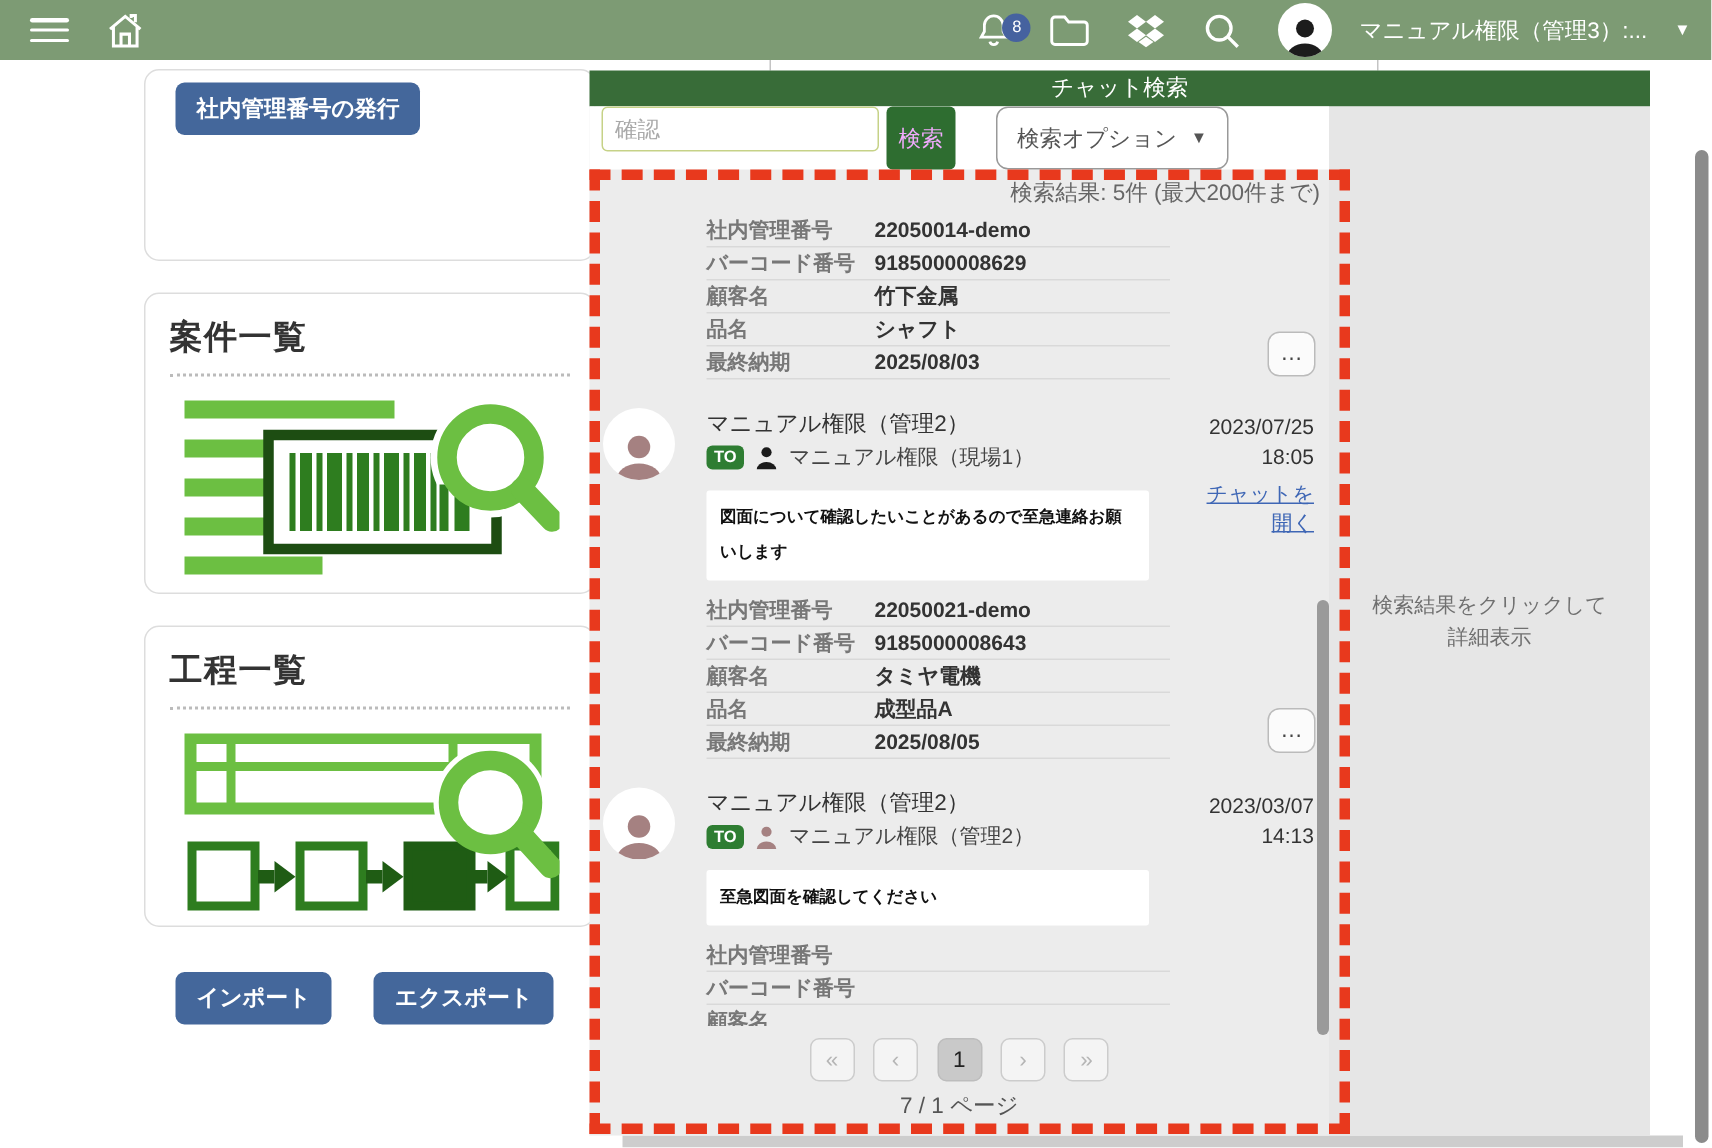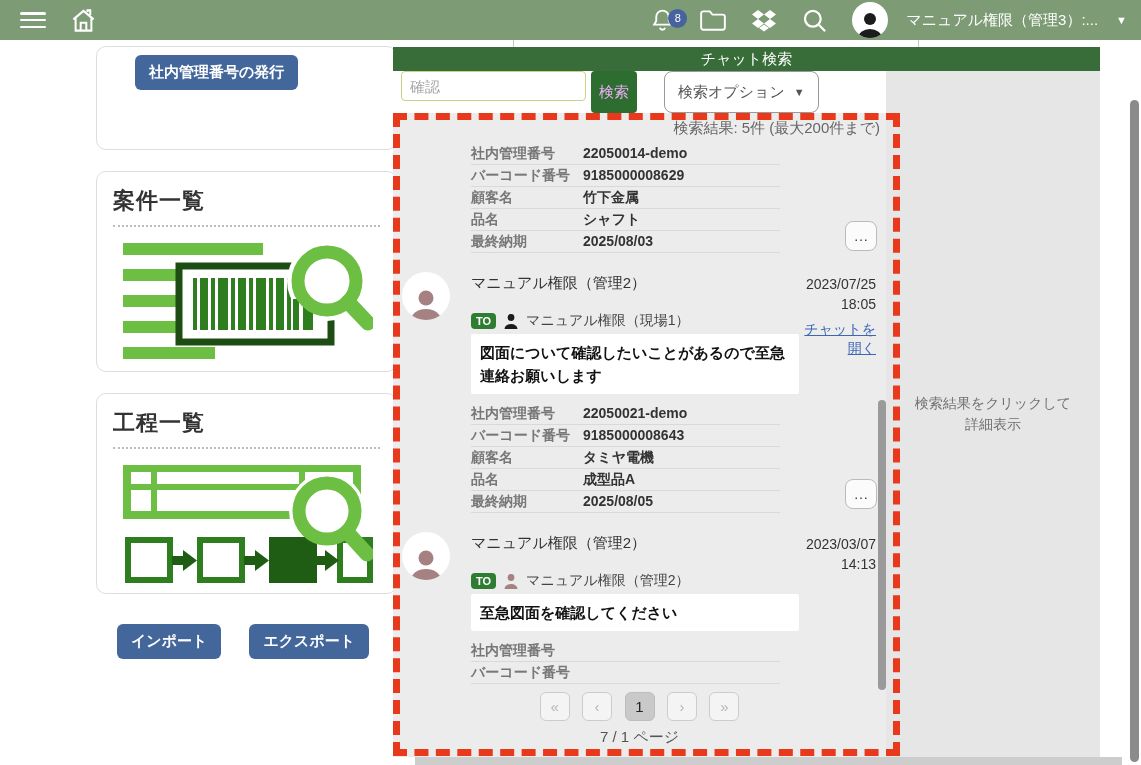--- a/index.html
+++ b/index.html
@@ -18,21 +18,21 @@
   .bell-badge { position:absolute; right:-12px; top:2px; width:19px; height:19px; border-radius:50%;
     background:#46629f; color:#fff; font-size:11px; line-height:19px; text-align:center; }
   .tb-avatar { width:36px; height:36px; border-radius:50%; background:#fff; display:flex; align-items:flex-end; justify-content:center; overflow:hidden; }
   .tb-user { display:flex; align-items:center; gap:18px; color:#fff;text-align:center; }
   .tb-username { font-size:15px; white-space:nowrap; }
   .tb-caret { font-size:11px; color:#fff; }
 
   
   .sidebar { position:absolute; left:96px; top:46px; width:301px; }
   .card { background:#fff; border:1px solid #ddd; border-radius:10px; }
-  .card-top { height:104px; padding:8px 0 0 38px; }
+  .card-top { height:128px; padding:8px 0 0 20px; }
   .btn-blue { background:var(--c-primary-button,#44679b); color:#fff; border:none; border-radius:6px;
     font-weight:bold; font-size:15px; padding:8px 14px; font-family:inherit; cursor:pointer; white-space:nowrap; }
   .card-list { margin-top:21px; height:201px; padding:14px 16px 0 16px; cursor:pointer; }
   .card-list h2 { font-size:22px; font-weight:bold; color:#333; letter-spacing:1px; }
   .dotted { border:none; border-bottom:2px dotted #bbb; margin:9px 0 10px 0; }
   .illus { display:block; margin:4px auto 0 auto; }
   .actions { margin:30px 0 0 21px; display:flex; gap:28px; }
 
   
   .chat-panel { position:absolute; left:393px; top:47px; width:707px; height:710px; z-index:5; display:flex; flex-direction:column; }
@@ -51,30 +51,30 @@
   .options-btn .caret { font-size:11px; }
   .results-area { flex:1; display:flex; flex-direction:column; min-height:0; position:relative; }
   .summary { text-align:right; color:#666; font-size:15px; padding:6px 6px 2px 0; flex:none; }
   .rlist { flex:1; overflow:hidden; position:relative; }
 
   .record { position:relative; cursor:pointer; }
   .rec-head { position:relative; padding:2px 100px 0 78px; min-height:52px; }
   .avatar { position:absolute; left:9px; top:1px; width:48px; height:48px; border-radius:50%; background:#fff;
     overflow:hidden; display:flex; align-items:flex-end; justify-content:center; }
   .sender { font-size:15px; color:#333; line-height:20px; }
-  .to-row { display:flex; align-items:center; gap:7px; margin-top:19px; }
+  .to-row { display:flex; align-items:center; gap:7px; margin-top:3px; }
   .to-badge { background:var(--c-to-badge,#2e7d32); color:#fff; font-size:11px; font-weight:bold;
     border-radius:4px; padding:2px 5px; line-height:12px; }
   .person-glyph { display:flex; }
   .recipient { font-size:14px; color:#444; }
   .meta { position:absolute; right:10px; top:3px; text-align:right; font-size:14px; color:#333; line-height:20px; }
   .open-link { position:absolute; right:10px; top:49px; width:82px; text-align:right; color:var(--c-link,#3e66b5);
     font-size:14px; line-height:19px; text-decoration:underline; cursor:pointer; }
-  .bubble { margin:4px 0 9px 78px; width:328px; background:#fff; border-radius:2px; padding:7px 9px;
-    font-size:15px; font-weight:bold; color:#111; line-height:23px; }
+  .bubble { margin:4px 0 9px 78px; width:295px; background:#fff; border-radius:2px; padding:7px 9px;
+    font-size:11px; font-weight:bold; color:#111; line-height:23px; }
   .rec-fields { margin-left:78px; width:309px; }
   .frow { display:flex; font-size:14px; line-height:20px; border-bottom:1px solid #d9d9d9; padding-bottom:1px;font-weight:bold; }
   .flabel { width:112px; color:#777; flex:none; }
   .fvalue { color:#333; }
   .more-btn { position:absolute; right:9px; width:32px; height:30px; background:#fbfbfb; border:1px solid #bbb;
     border-radius:8px; color:#444; font-size:15px; line-height:26px; text-align:center; cursor:pointer; font-family:inherit; }
   .rec1 { padding-top:3px; padding-bottom:18px; }
   .rec1 .more-btn { bottom:20px; }
   .rec2 { padding-bottom:18px; }
   .rec2 .more-btn { bottom:22px; }

